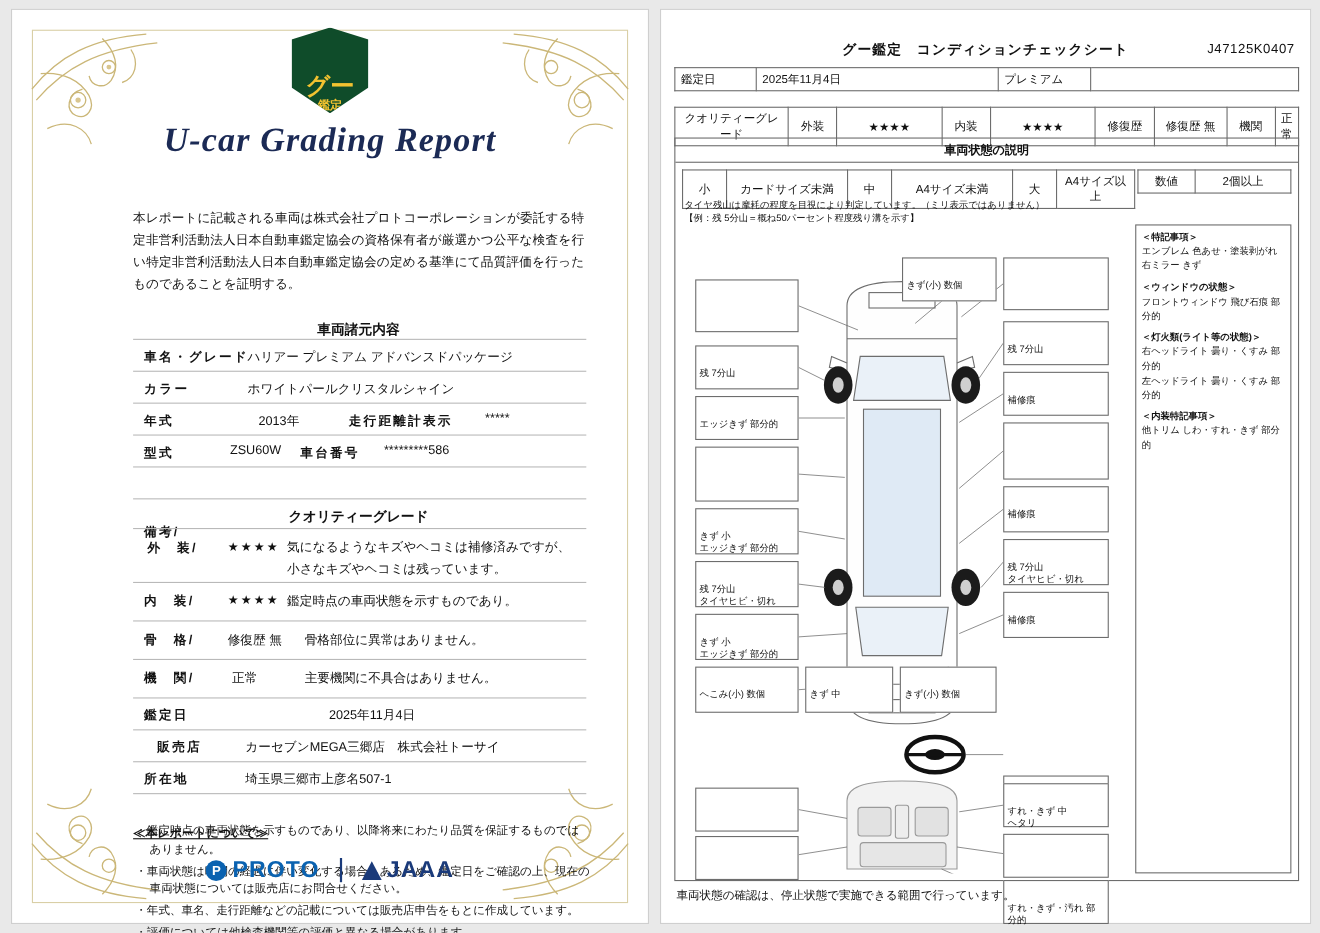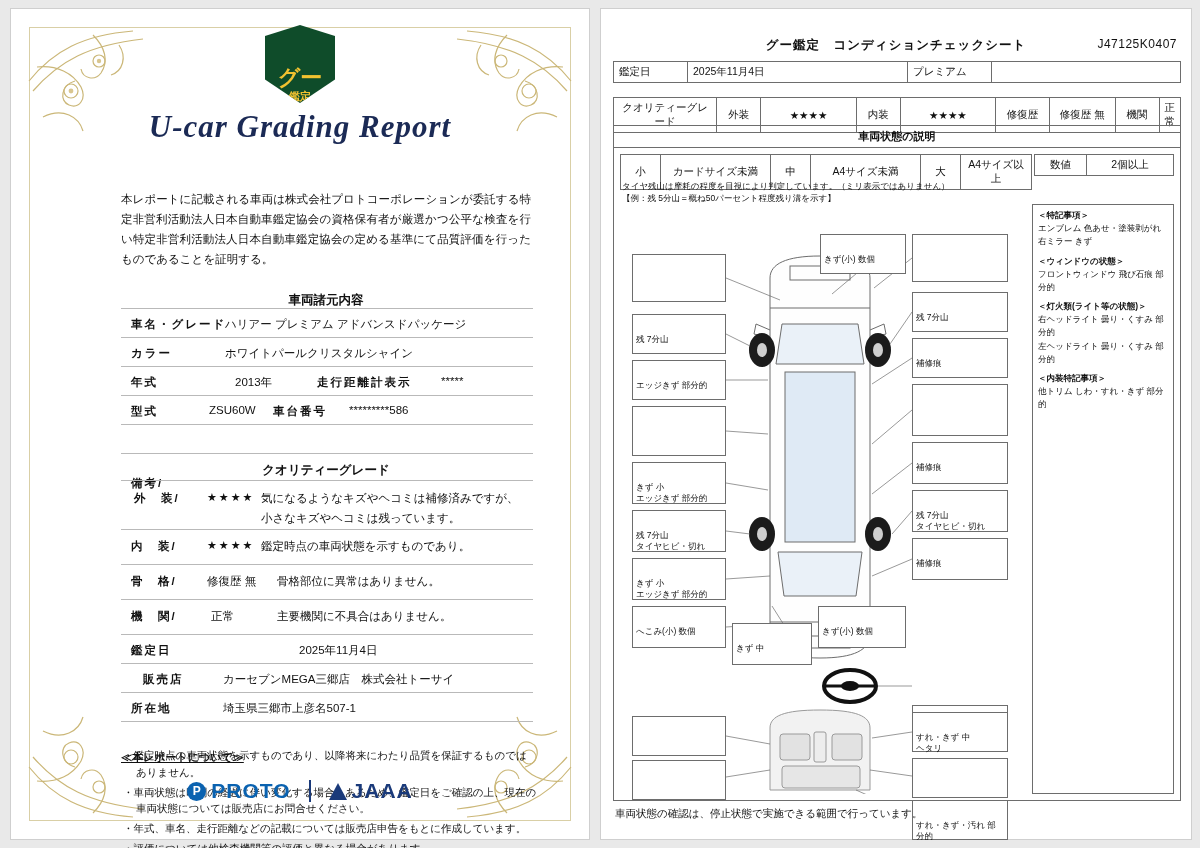--- a/index.html
+++ b/index.html
@@ -462,21 +462,21 @@
             <div class="cbox" style="left: 12px; top: 354px; width: 94px; height: 42px;">
               <div>きず 小</div>
               <div>エッジきず 部分的</div>
             </div>
             <div class="cbox" style="left: 292px; top: 334px; width: 96px; height: 42px;">
               <div>補修痕</div>
             </div>
             <div class="cbox" style="left: 12px; top: 402px; width: 94px; height: 42px;">
               <div>へこみ(小) 数個</div>
             </div>
-            <div class="cbox" style="left: 112px; top: 402px; width: 80px; height: 42px; margin-top: 17px;">
+            <div class="cbox" style="left: 112px; top: 402px; width: 80px; height: 42px;">
               <div>きず 中</div>
             </div>
             <div class="cbox" style="left: 198px; top: 402px; width: 88px; height: 42px;">
               <div>きず(小) 数個</div>
             </div>
             <div class="cbox" style="left: 292px; top: 462px; width: 96px; height: 40px; margin-top: 39px;">
               <div>すれ・きず 部分的</div>
               <div>表面はがれ 部分的</div>
             </div>
             <div class="cbox" style="left: 292px; top: 508px; width: 96px; height: 40px;">

